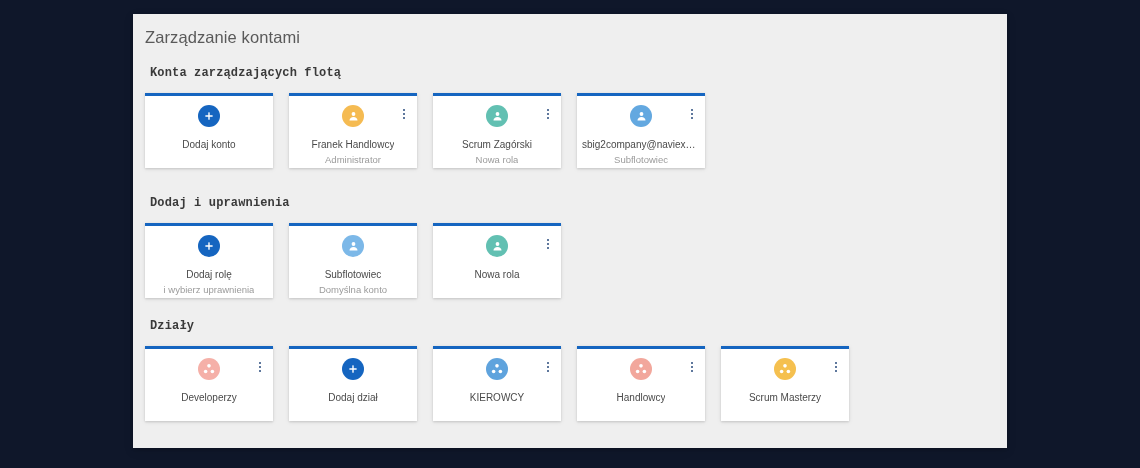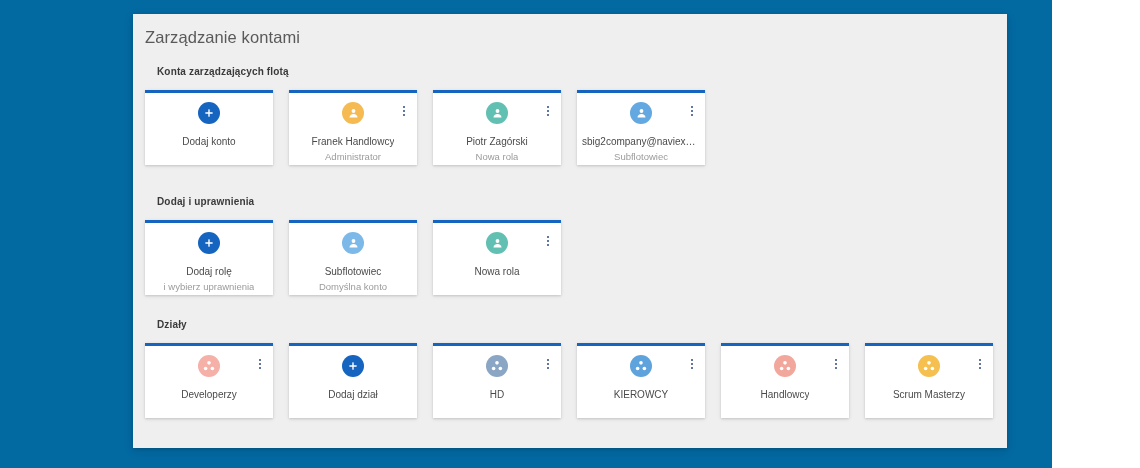--- a/index.html
+++ b/index.html
@@ -6,23 +6,23 @@
     margin: 0;
     padding: 0;
     background: #ffffff;
     width: 1140px;
     height: 468px;
     overflow: hidden;
     font-family: "Liberation Sans", sans-serif;
   }
   .page {
     position: relative;
-    width: 1052px;
+    width: 1140px;
     height: 468px;
-    background: #0369a1;
+    background: #0f172a;
   }
   .panel {
     position: absolute;
     left: 133px;
     top: 14px;
     width: 874px;
     height: 434px;
     background: #efefef;
     box-shadow: 0 1px 3px rgba(0,0,0,0.16), 0 3px 10px rgba(0,0,0,0.10);
     box-sizing: border-box;
@@ -35,26 +35,27 @@
     font-size: 16.5px;
     color: #5a5a5a;
     letter-spacing: 0.1px;
     white-space: nowrap;
   }
   .section {
     position: absolute;
     left: 12px;
   }
   .section-title {
-    font-size: 10px;
+    font-size: 12px;
     font-weight: bold;
     color: #3a3a3a;
-    margin: 0 0 13px 12px;
+    margin: 0 0 13px 5px;
     letter-spacing: 0.15px;
     white-space: nowrap;
+    font-family: Liberation Mono, monospace;
   }
   .card-row {
     display: flex;
     flex-direction: row;
     align-items: flex-start;
     gap: 16px;
   }
   .card {
     position: relative;
     width: 128px;
@@ -175,21 +176,21 @@
                   <circle cx="12" cy="7.4" r="3.5" fill="#ffffff"></circle>
                   <path d="M4.6 19.2c0-4.1 3.3-6.4 7.4-6.4s7.4 2.3 7.4 6.4z" fill="#ffffff"></path>
                 </svg>
               </div>
             </div>
             <div class="kebab">
               <i></i>
               <i></i>
               <i></i>
             </div>
-            <div class="card-label">Piotr Zagórski</div>
+            <div class="card-label">Scrum Zagórski</div>
             <div class="card-sub">Nowa rola</div>
           </div>
           <div class="card">
             <div class="icon-wrap">
               <div class="circle-icon" style="background: rgb(99, 168, 224);">
                 <svg width="13" height="13" viewBox="0 0 24 24" aria-hidden="true">
                   <circle cx="12" cy="7.4" r="3.5" fill="#ffffff"></circle>
                   <path d="M4.6 19.2c0-4.1 3.3-6.4 7.4-6.4s7.4 2.3 7.4 6.4z" fill="#ffffff"></path>
                 </svg>
               </div>
@@ -277,37 +278,20 @@
                 <svg width="12" height="12" viewBox="0 0 24 24" aria-hidden="true">
                   <rect x="10.6" y="4.4" width="2.8" height="15.2" rx="1.2" fill="#ffffff"></rect>
                   <rect x="4.4" y="10.6" width="15.2" height="2.8" rx="1.2" fill="#ffffff"></rect>
                 </svg>
               </div>
             </div>
             <div class="card-label">Dodaj dział</div>
           </div>
           <div class="card">
             <div class="icon-wrap">
-              <div class="circle-icon" style="background: rgb(138, 166, 196);">
-                <svg width="14" height="14" viewBox="0 0 24 24" aria-hidden="true">
-                  <circle cx="12" cy="6.6" r="3.1" fill="#ffffff"></circle>
-                  <circle cx="6.2" cy="16.2" r="3.1" fill="#ffffff"></circle>
-                  <circle cx="17.8" cy="16.2" r="3.1" fill="#ffffff"></circle>
-                </svg>
-              </div>
-            </div>
-            <div class="kebab">
-              <i></i>
-              <i></i>
-              <i></i>
-            </div>
-            <div class="card-label">HD</div>
-          </div>
-          <div class="card">
-            <div class="icon-wrap">
               <div class="circle-icon" style="background: rgb(95, 163, 221);">
                 <svg width="14" height="14" viewBox="0 0 24 24" aria-hidden="true">
                   <circle cx="12" cy="6.6" r="3.1" fill="#ffffff"></circle>
                   <circle cx="6.2" cy="16.2" r="3.1" fill="#ffffff"></circle>
                   <circle cx="17.8" cy="16.2" r="3.1" fill="#ffffff"></circle>
                 </svg>
               </div>
             </div>
             <div class="kebab">
               <i></i>

